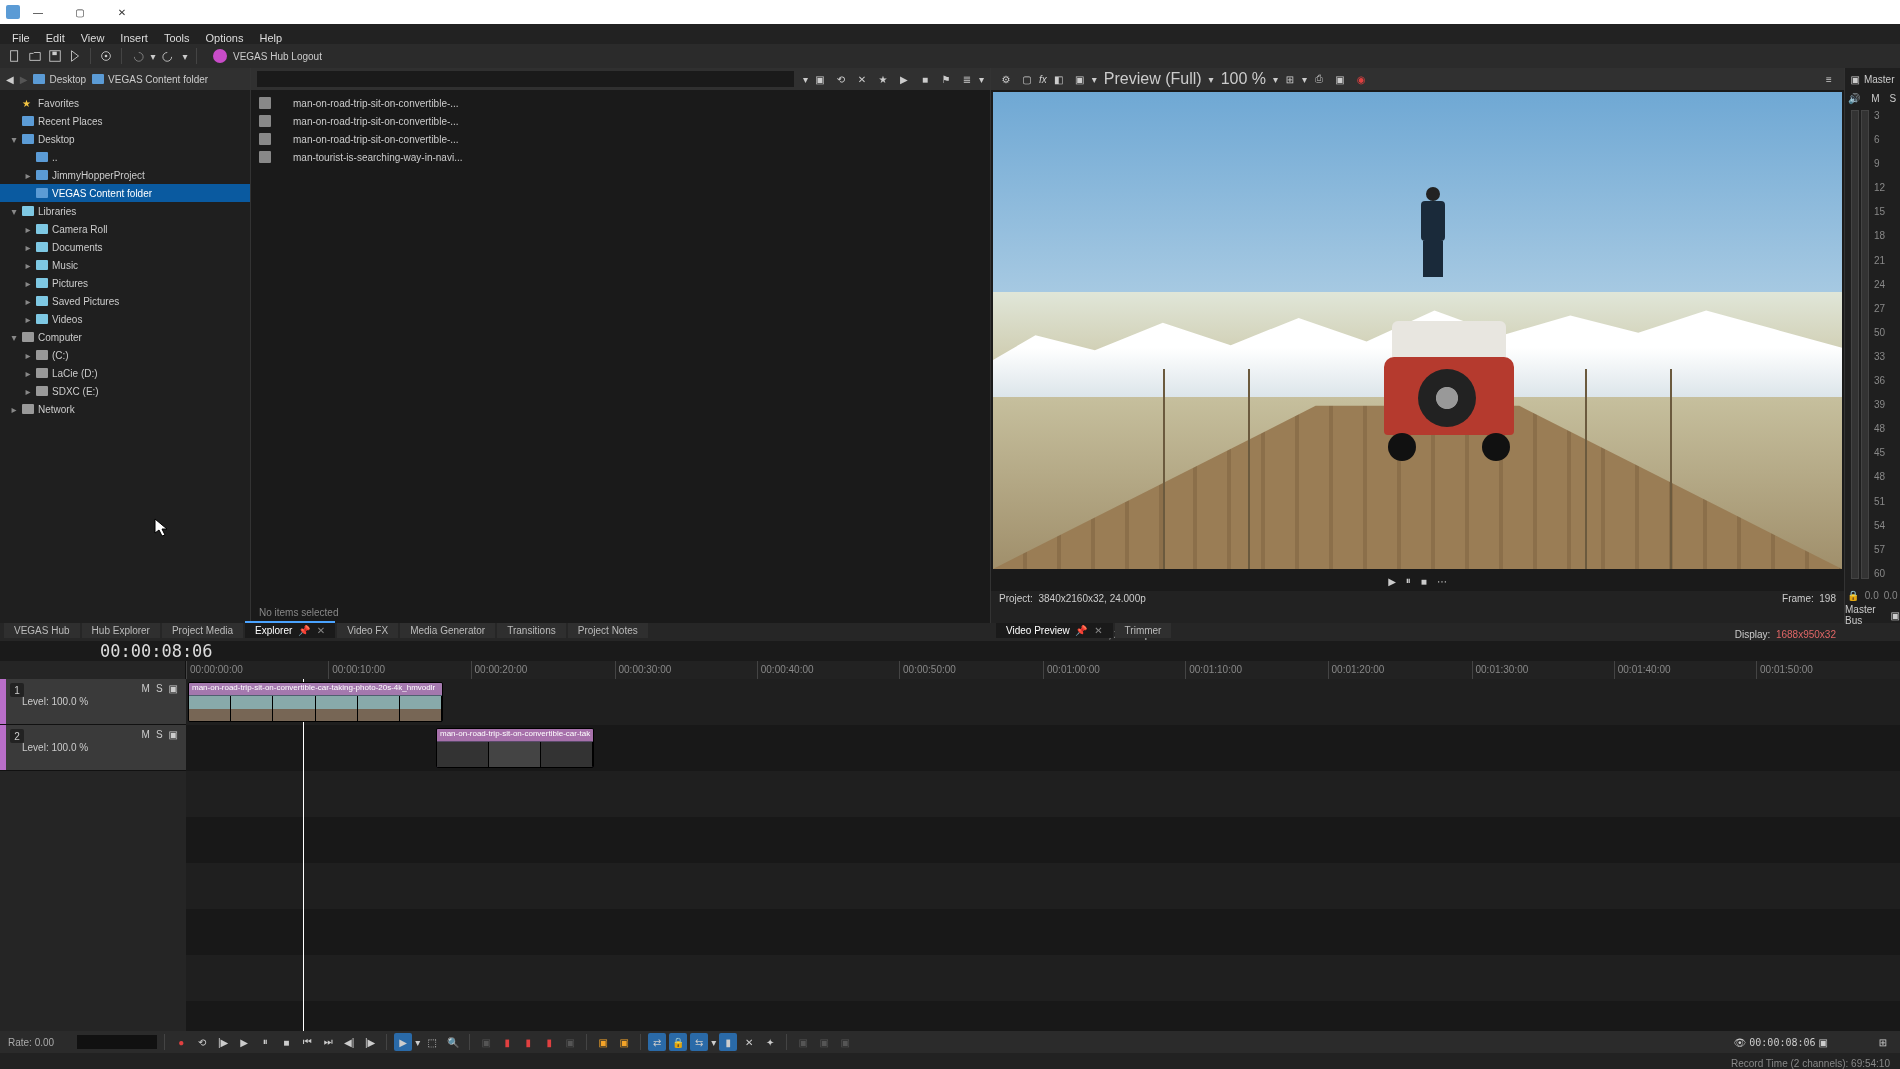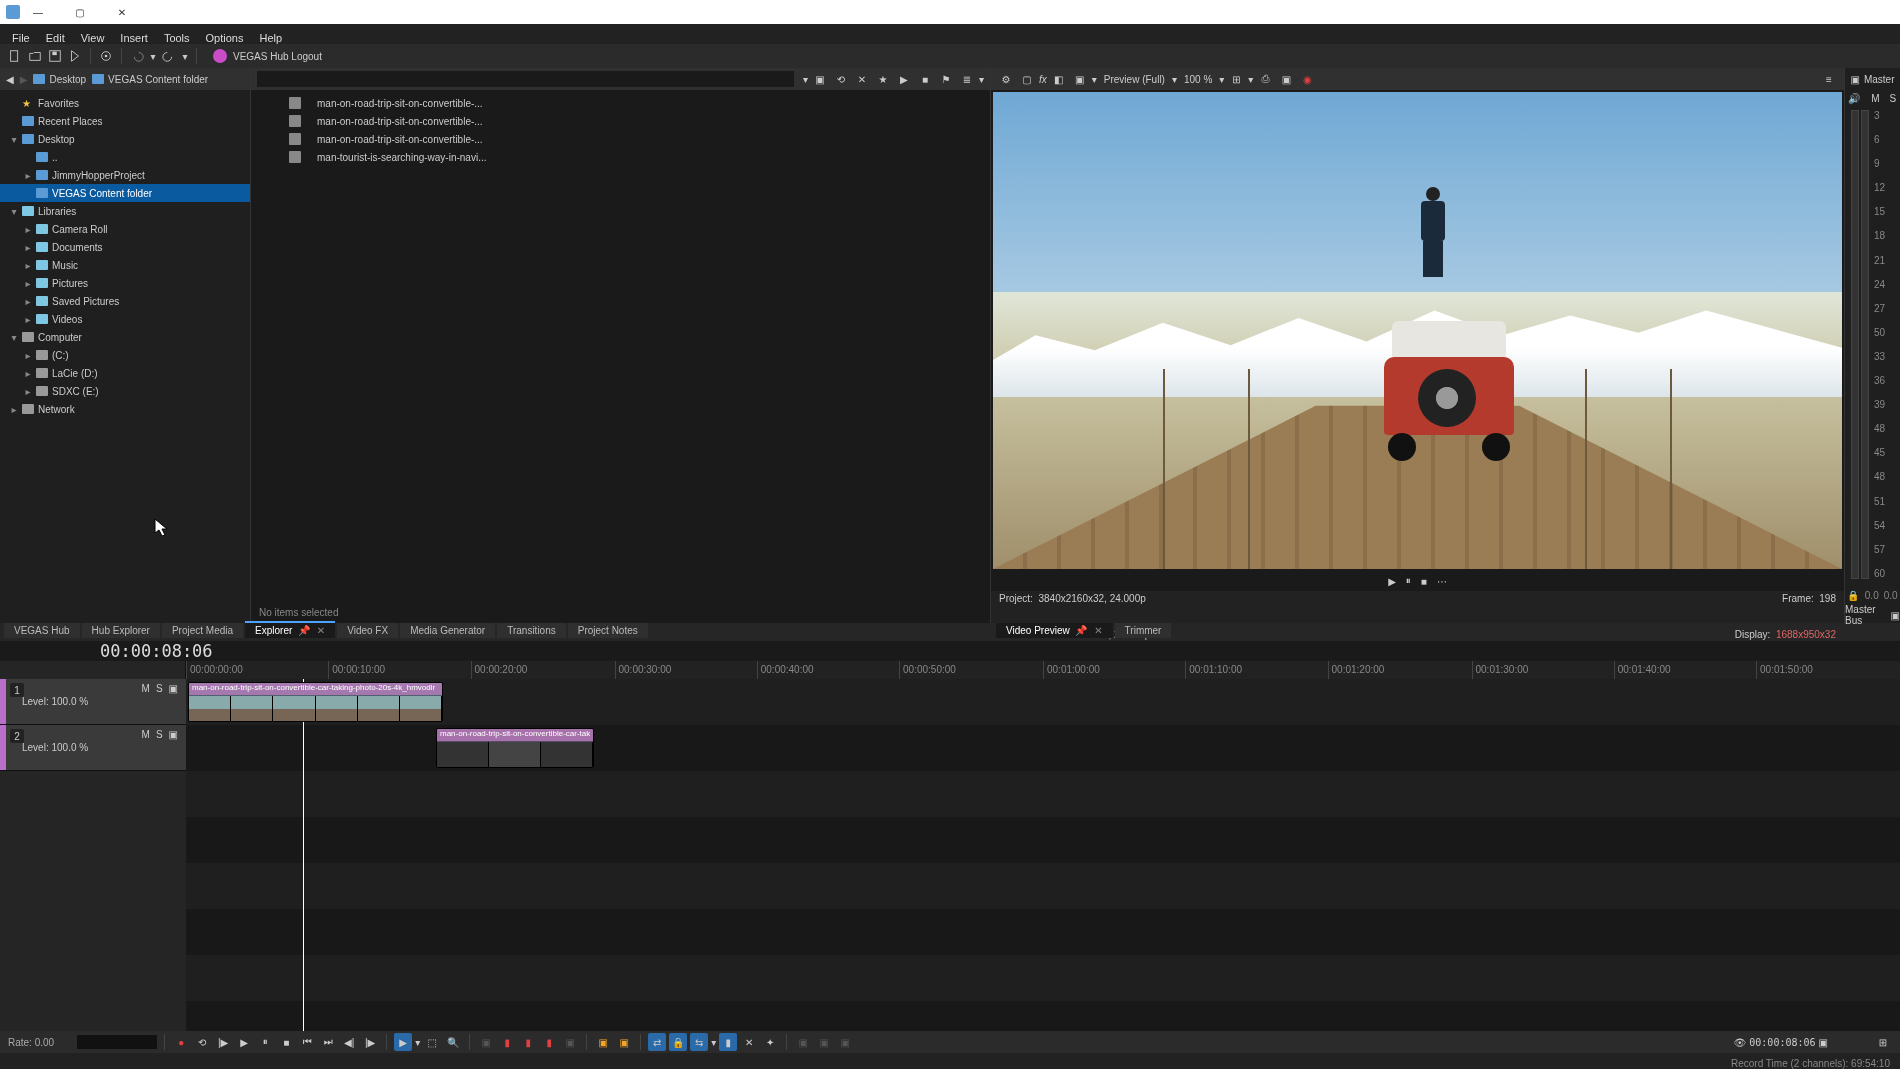--- a/index.html
+++ b/index.html
@@ -29,28 +29,28 @@
 .tw { width: 8px; text-align: center; color: #888; }
 .tic { width: 12px; height: 10px; background: #5b9bd5; border-radius: 1px; }
 .tic.star { background: none; color: #f4c542; }
 .tic.drive { background: #999; border-radius: 1px; }
 .tic.lib { background: #7ec8e3; }
 .d1 { padding-left: 24px; }
 
 .mpane { width: 740px; background: #1a1a1a; display: flex; flex-direction: column; border-left: 1px solid #333; }
 .path-row2 { height: 22px; background: #303030; display: flex; align-items: center; justify-content: flex-end; padding: 0 6px; gap: 3px; }
 .filelist { flex: 1; padding: 4px 8px; }
-.frow { display: flex; align-items: center; height: 18px; gap: 16px; cursor: pointer; font-size: 11px; margin-left: 30px; }
+.frow { display: flex; align-items: center; height: 18px; gap: 22px; cursor: pointer; font-size: 11px; }
 .fic { width: 12px; height: 12px; background: #888; border-radius: 1px; }
 .status-strip { height: 16px; padding: 0 8px; color: #888; font-size: 10px; }
 
 .rpane { flex: 1; background: #1a1a1a; display: flex; flex-direction: column; border-left: 1px solid #333; }
 .prev-tb { height: 22px; background: #303030; display: flex; align-items: center; padding: 0 6px; gap: 3px; }
 .prev-tb .fx { font-size: 10px; font-style: italic; color: #ccc; }
-.prev-tb .combo { font-size: 10px; padding: 0 4px; }
+.prev-tb .combo { font-size: 16px; padding: 0 4px; }
 .preview { flex: 1; background: #111; margin: 2px; position: relative; overflow: hidden; }
 .sky { position: absolute; inset: 0; background: linear-gradient(180deg,#6fa8d4 0%, #a6c9e2 42%, #e0e6d8 42%, #c8c2a0 62%, #a08f6b 100%); }
 .mountains { position: absolute; left: 0; right: 0; top: 38%; height: 26%; background: linear-gradient(180deg, #fff 60%, #dce5ea 100%); clip-path: polygon(0 70%, 5% 50%, 12% 62%, 20% 40%, 28% 58%, 36% 36%, 44% 55%, 52% 30%, 60% 50%, 68% 34%, 76% 48%, 84% 30%, 92% 45%, 100% 60%, 100% 100%, 0 100%); }
 .bridge { position: absolute; left: 0; right: 0; bottom: 0; height: 45%; background: repeating-linear-gradient(90deg,#9a7d55 0 30px,#8b6f4a 30px 34px); clip-path: polygon(0 100%, 38% 24%, 62% 24%, 100% 100%); }
 .rails { position: absolute; bottom: 0; height: 42%; width: 2px; background: #6b5a3e; }
 .jeep { position: absolute; left: 46%; top: 48%; width: 130px; height: 140px; }
 .jeep .body { position: absolute; bottom: 26px; width: 100%; height: 78px; background: #b53a2e; border-radius: 10px 10px 4px 4px; }
 .jeep .roof { position: absolute; top: 0; left: 8px; right: 8px; height: 44px; background: #e8e6e0; border-radius: 6px 6px 0 0; }
 .jeep .spare { position: absolute; bottom: 34px; left: 34px; width: 58px; height: 58px; border-radius: 50%; background: radial-gradient(circle,#999 0 26%, #222 28% 100%); }
 .jeep .wl,.jeep .wr { position: absolute; bottom: 0; width: 28px; height: 28px; background: #111; border-radius: 50%; }

